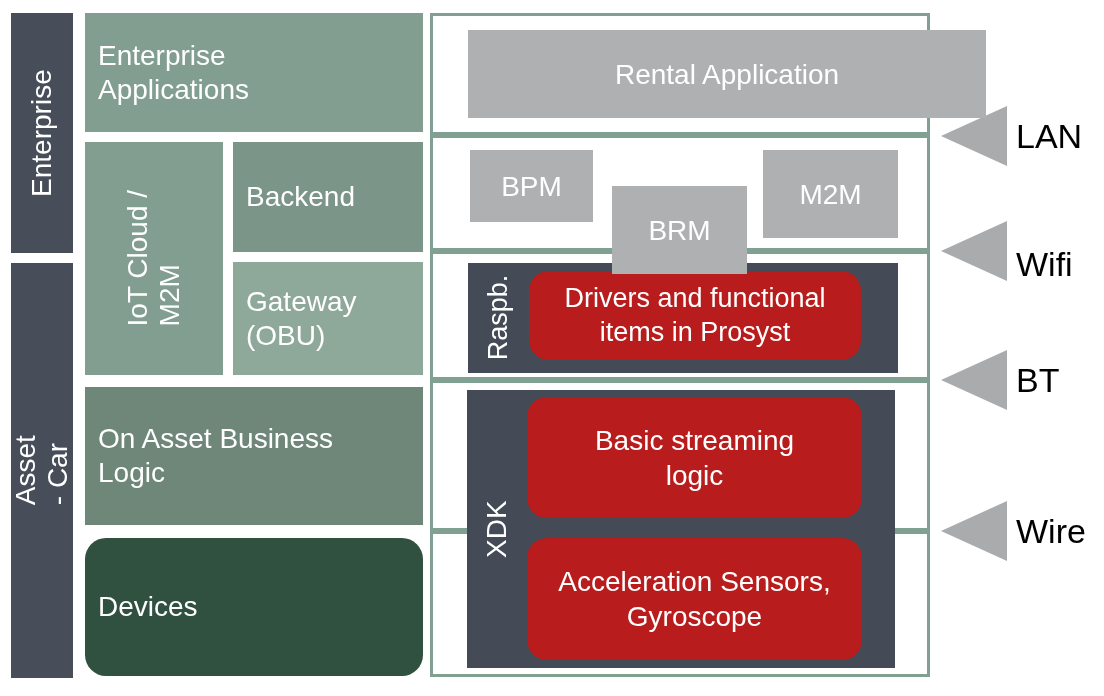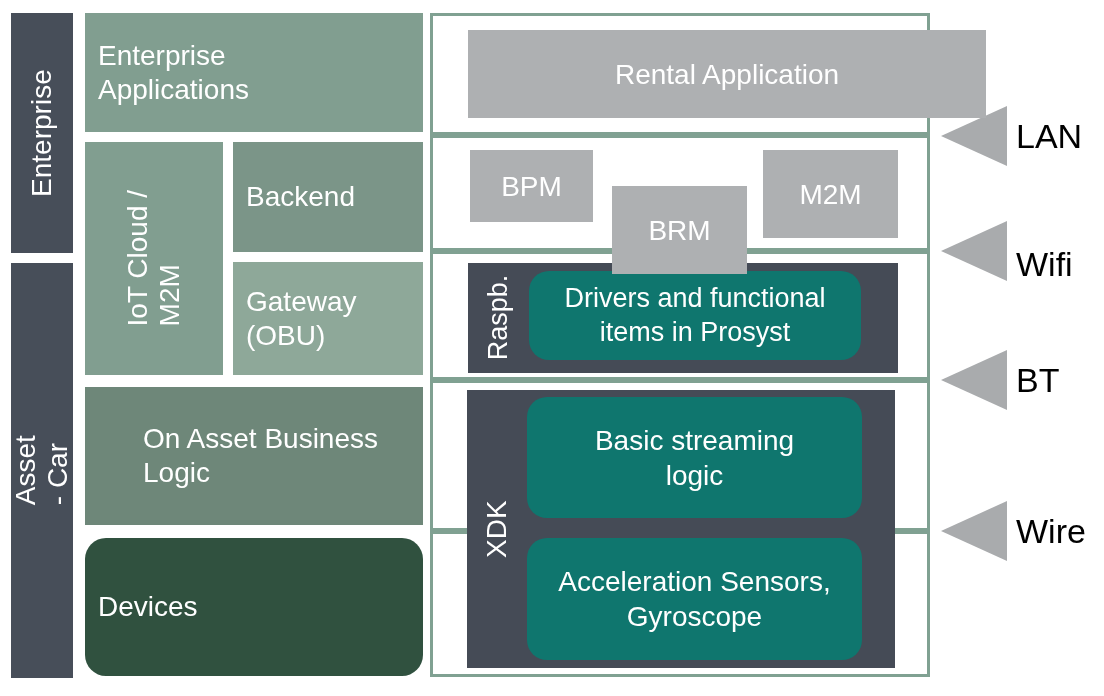--- a/index.html
+++ b/index.html
@@ -21,21 +21,21 @@
   .vtext { transform:rotate(-90deg); white-space:pre-line; width:max-content;
            color:#ffffff; font-size:28px; line-height:1.15; }
 
   
   .wbox { left:430px; width:500px; background:#ffffff; border:3px solid #80a192; }
 
   
   .gray { background:#aeb0b2; color:#ffffff; font-size:28px; line-height:1.25;
           display:flex; align-items:center; justify-content:center;
           text-align:center; white-space:pre-line; }
-  .gray2 { background:#0f766e;border-radius:20px; }
+  .gray2 { background:#b91c1c;border-radius:20px; }
 
   
   .dark { background:#454b56; z-index:3; }
   .vstrip { position:absolute; top:0; bottom:0; left:0;
             display:flex; align-items:center; justify-content:center; }
 
   
   .tri { width:0; height:0;
          border-top:30px solid transparent; border-bottom:30px solid transparent;
          border-right:66px solid #a9abad; }
@@ -71,21 +71,21 @@
 
   <div class="abs lay" style="left:233px;top:142px;width:190px;height:110px;background:#7b9588;">
     <span class="pad">Backend</span>
   </div>
 
   <div class="abs lay" style="left:233px;top:262px;width:190px;height:113px;background:#8ea899;">
     <span class="pad">Gateway
 (OBU)</span>
   </div>
 
-  <div class="abs lay" style="left:85px;top:387px;width:338px;height:138px;background:#6e8779;justify-content:center;">
+  <div class="abs lay" style="left:85px;top:387px;width:338px;height:138px;background:#6e8779;">
     <span class="pad">On Asset Business
 Logic</span>
   </div>
 
   <div class="abs lay" style="left:85px;top:538px;width:338px;height:138px;background:#30513f;border-radius:21px;">
     <span class="pad">Devices</span>
   </div>
 
   <div class="abs wbox" style="top:13px;height:122px;"></div>
   <div class="abs wbox" style="top:135px;height:116px;"></div>

